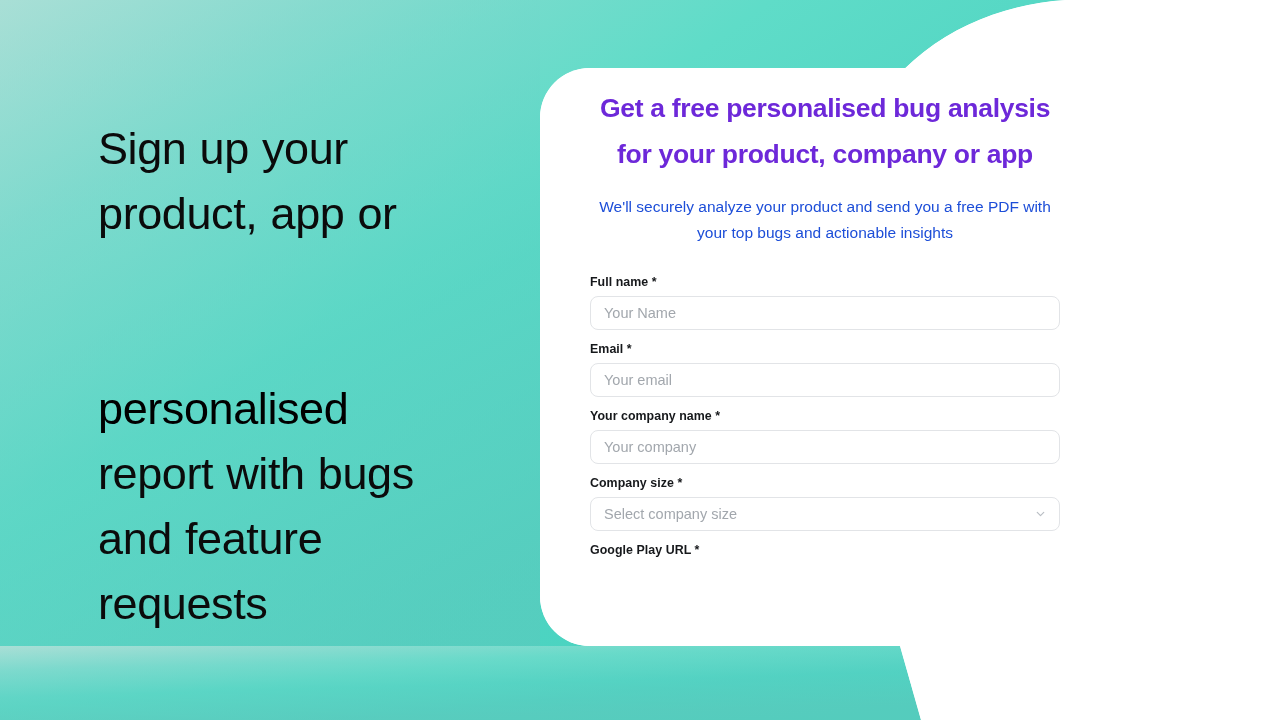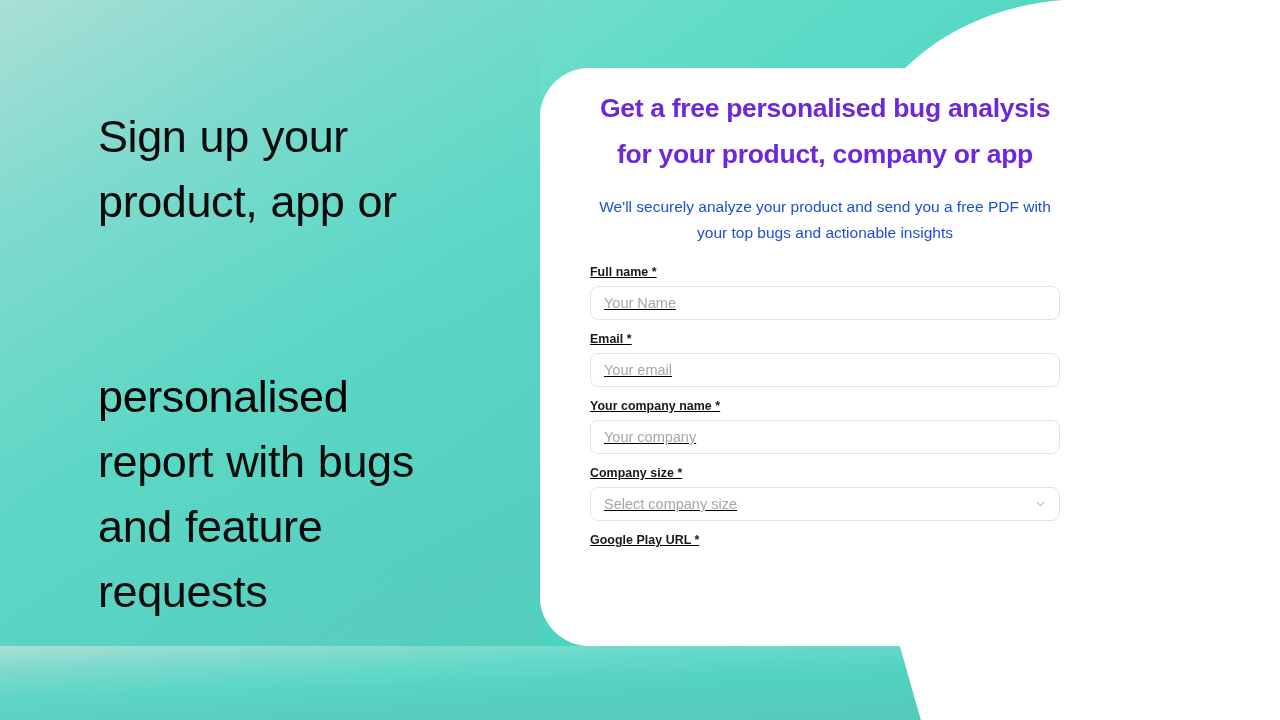--- a/index.html
+++ b/index.html
@@ -24,21 +24,21 @@
     position:absolute;
     left:0; top:0;
     width:1280px; height:720px;
     pointer-events:none;
   }
 
   
   .headline {
     position:absolute;
     left:98px;
-    top:104px;
+    top:116px;
     width:420px;
     font-size:45px;
     line-height:65px;
     font-weight:400;
     letter-spacing:-0.4px;
     color:#0b0b0b;
     word-spacing:1px;
   }
   .headline .hl-accent { color:#000000; }
 
@@ -76,21 +76,21 @@
     margin-top:17px;
     font-size:15.5px;
     line-height:26px;
     text-align:center;
     color:#1d4ed8;
     font-weight:400;
     padding:0 2px;
   }
 
   
-  .fields { margin-top:19px;text-decoration:underline; }
+  .fields { margin-top:29px; }
 
   .field { margin-bottom:13px; }
 
   .field-label {
     display:block;
     font-size:12.4px;
     font-weight:700;
     color:#16181b;
     letter-spacing:0.05px;
     margin-bottom:7px;

